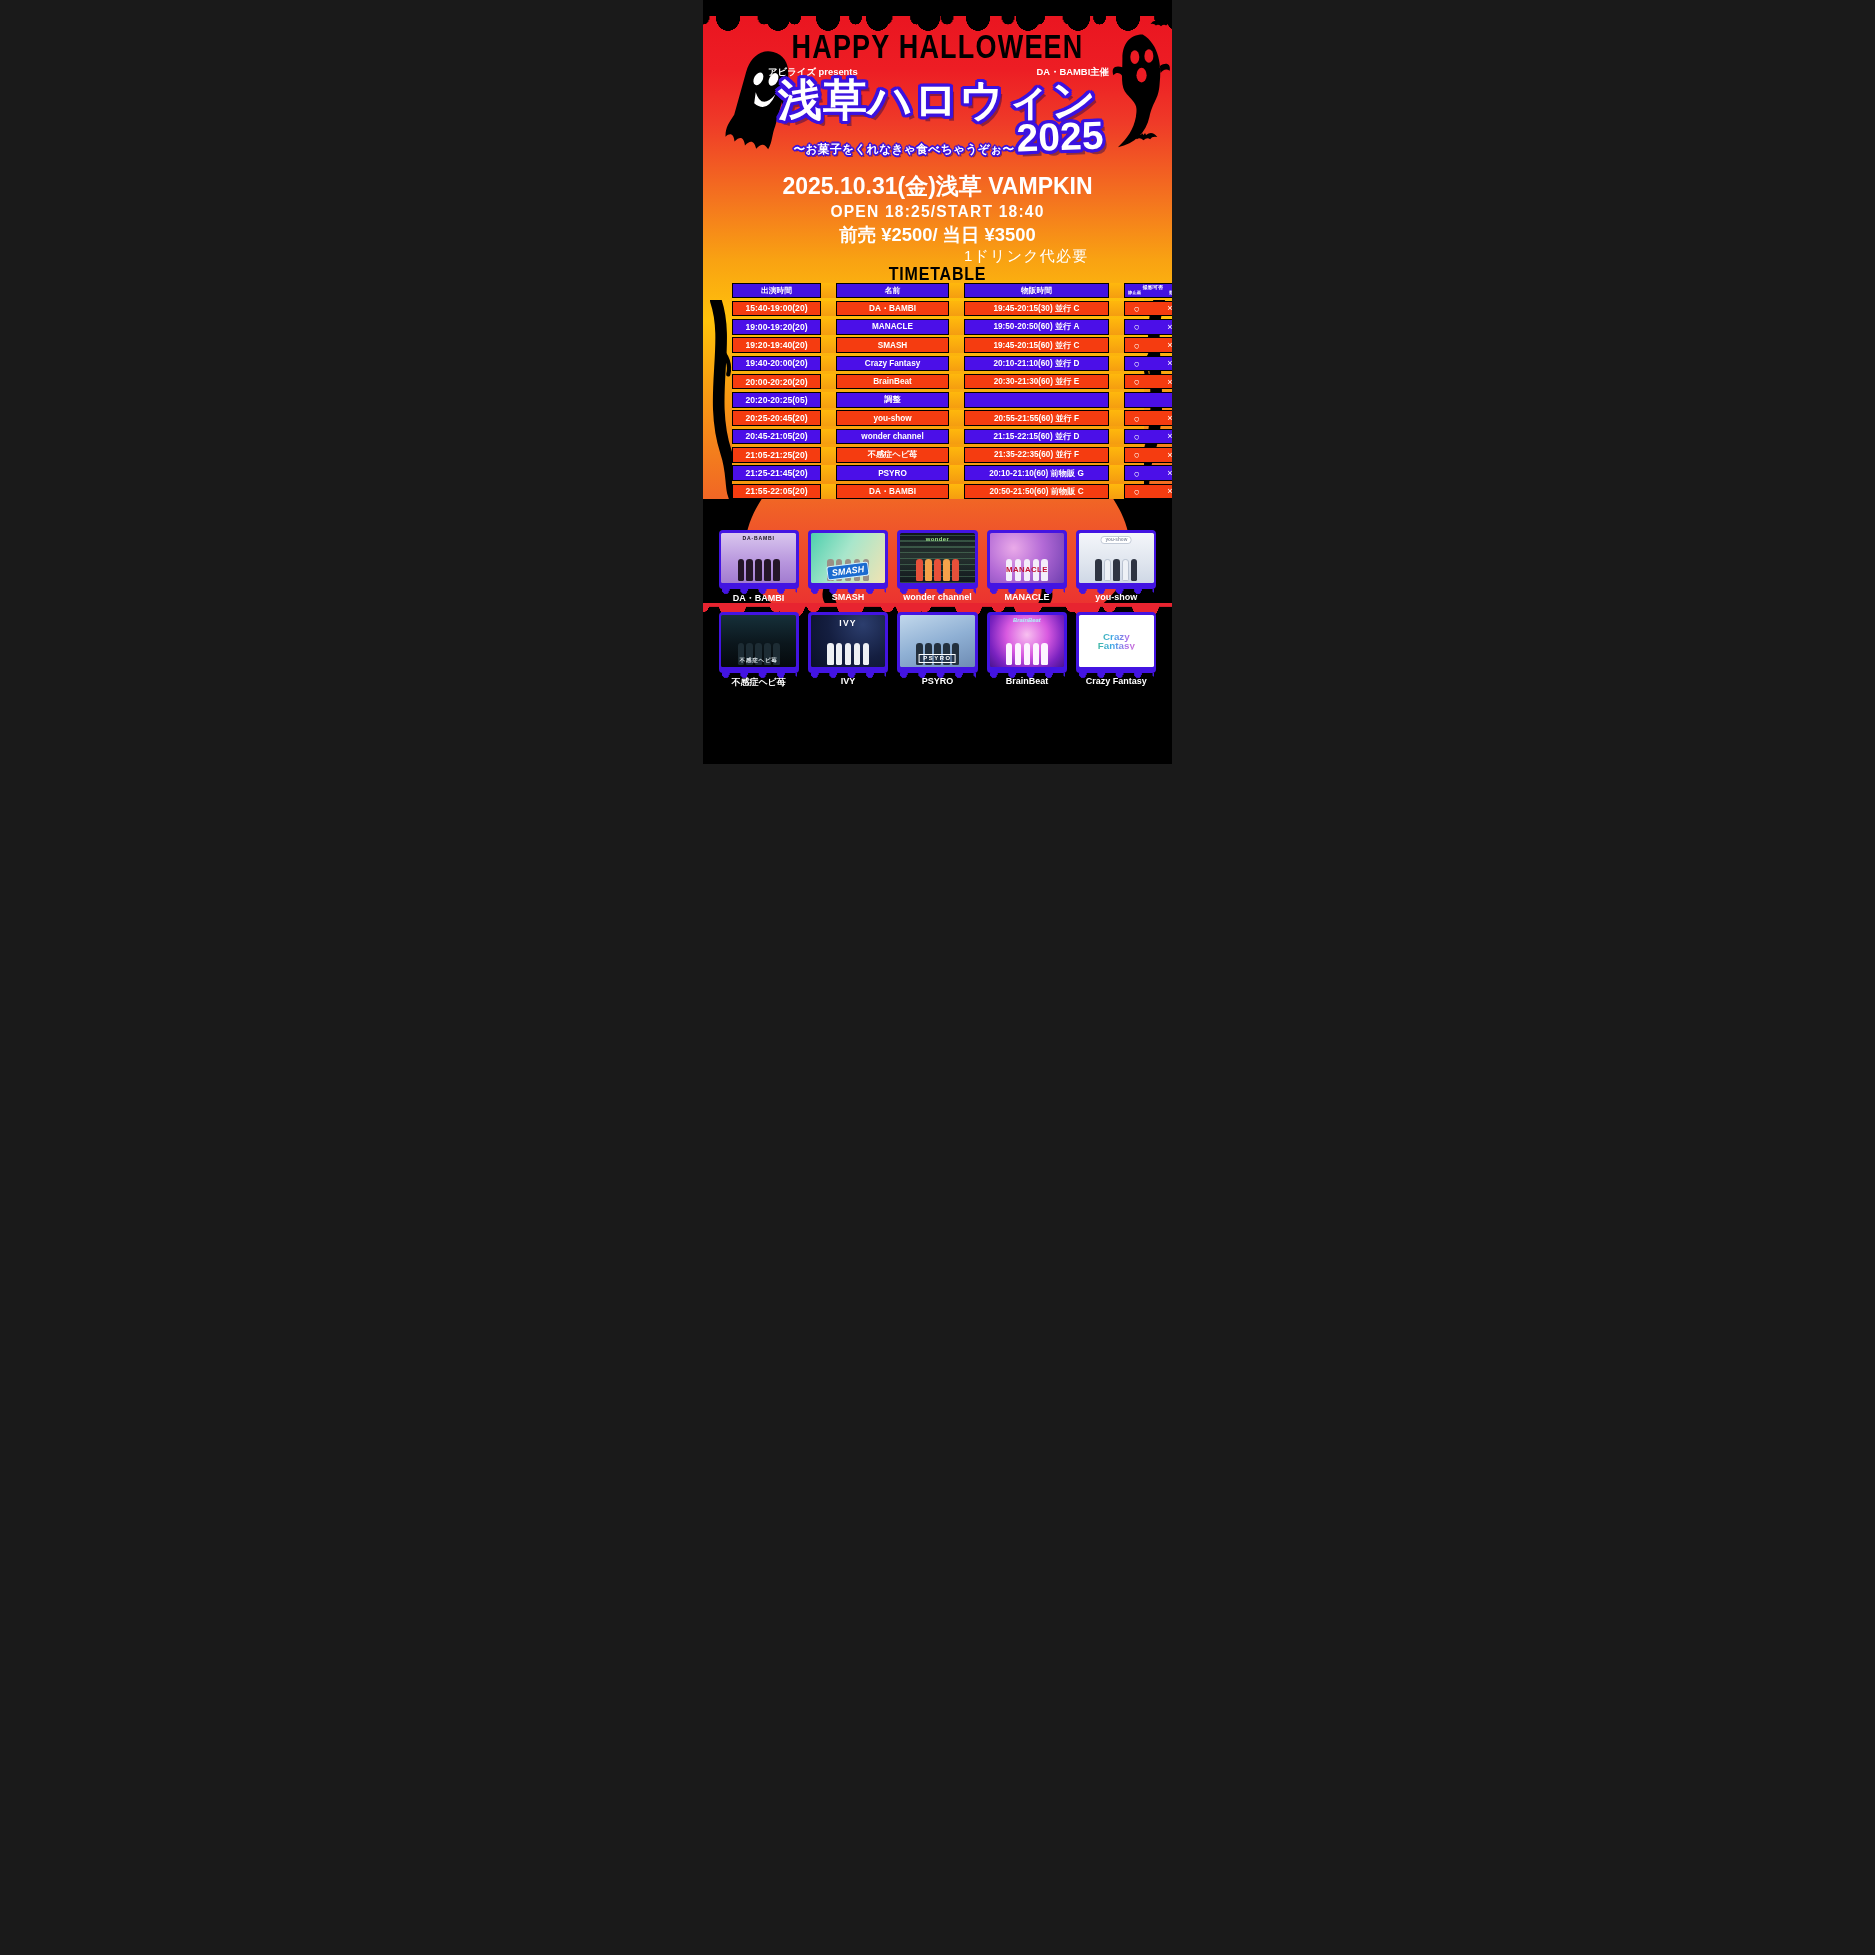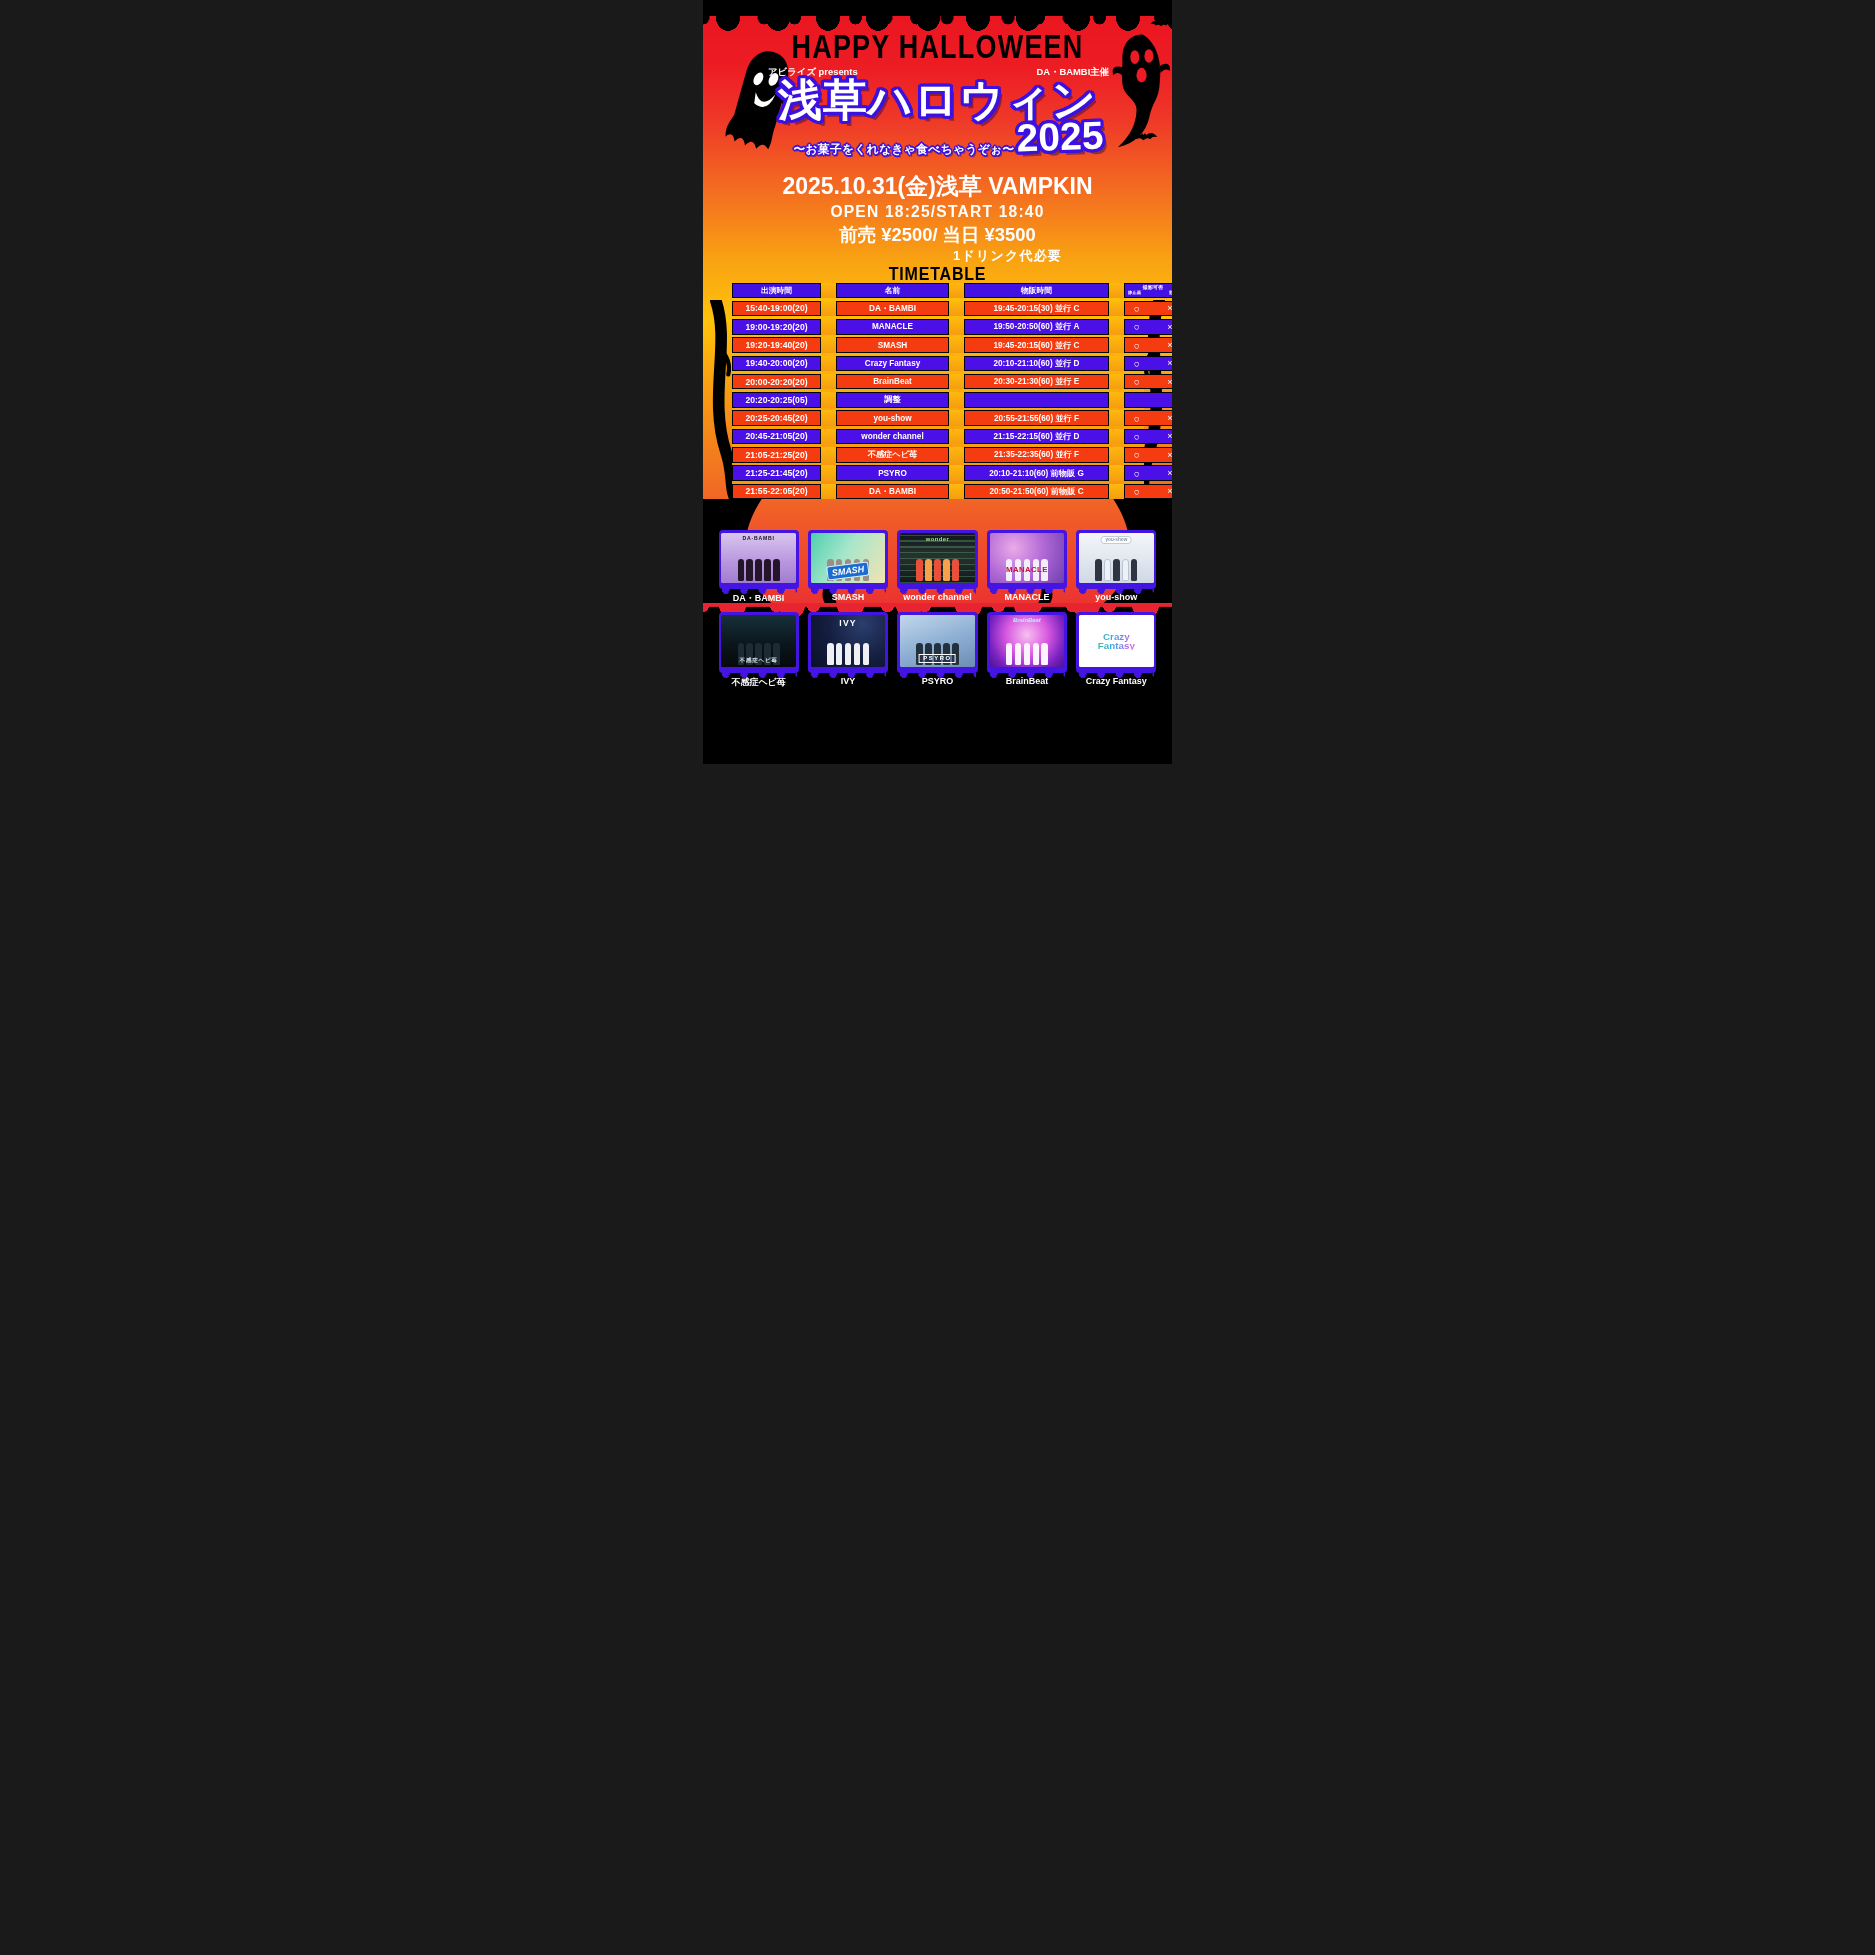--- a/index.html
+++ b/index.html
@@ -30,21 +30,21 @@
     -1.2px -1.2px 0 #3b12e0,1.2px -1.2px 0 #3b12e0,-1.2px 1.2px 0 #3b12e0,1.2px 1.2px 0 #3b12e0,
     2px 2.3px 0 rgba(30,5,80,.45);}
   .main-title{top:77px;font-size:44px;letter-spacing:0.8px;line-height:1.05;}
   .title-year{position:absolute;left:306px;top:117px;width:102px;text-align:center;font-size:39px;
     font-weight:900;color:#fff;line-height:1;transform:rotate(-2deg);z-index:4;}
   .subtitle{position:absolute;top:142px;left:78px;width:246px;text-align:center;font-size:11.7px;
     font-weight:900;color:#fff;letter-spacing:0.4px;z-index:4;white-space:nowrap;}
   .date-venue{top:171px;font-size:23px;letter-spacing:0;}
   .open-start{top:203px;font-size:15.6px;letter-spacing:1.2px;}
   .price{top:222px;font-size:18.4px;}
-  .drink{position:absolute;left:250px;top:247px;font-size:13px;font-weight:700;color:#fff;letter-spacing:1.2px;z-index:4;white-space:nowrap;}
+  .drink{position:absolute;left:261px;top:247px;font-size:15px;font-weight:400;color:#fff;letter-spacing:1.2px;z-index:4;white-space:nowrap;}
   .tt-heading{top:264px;font-size:16px;color:#000;letter-spacing:0.8px;transform:scaleY(1.12);transform-origin:top;}
   
   .tt{position:absolute;left:29px;top:283px;width:412px;display:flex;flex-direction:column;gap:2.7px;
     background:linear-gradient(180deg,#ffc30b,#f5940f);z-index:3;}
   .tt-row{display:grid;grid-template-columns:89px 113px 145px 58px;gap:15px;height:15.6px;
     background:linear-gradient(180deg,#ffb80c,#f59d10);}
   .tt-row.header{height:15px;}
   .cell{border:0.8px solid #000;display:flex;align-items:center;justify-content:center;
     color:#fff;font-weight:700;font-size:8.2px;white-space:nowrap;overflow:hidden;}
   .tt-row.red .cell{background:#f53c10;}

